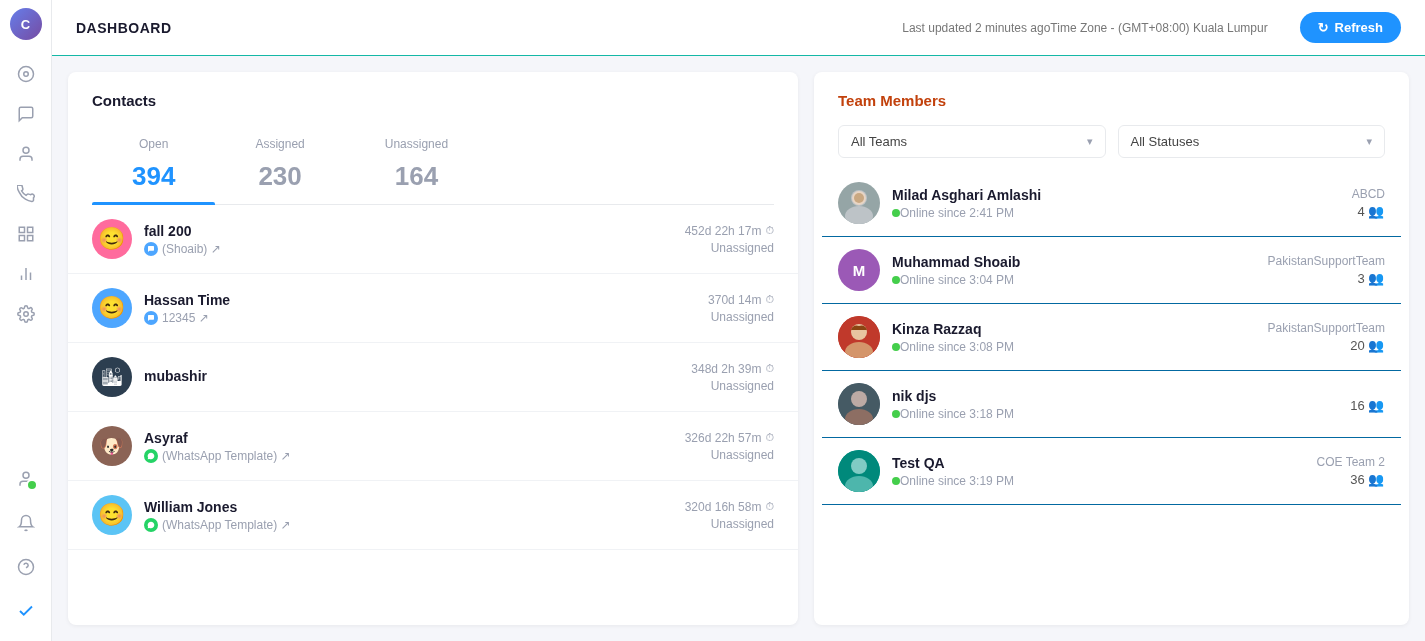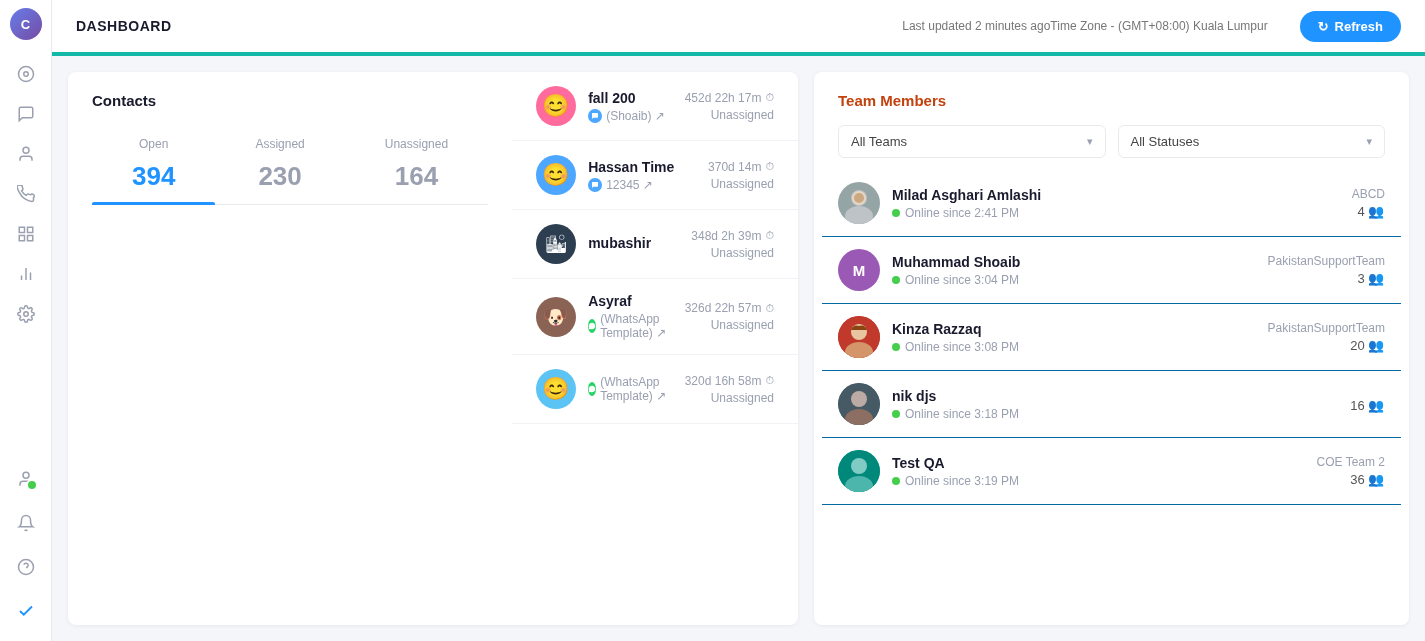--- a/index.html
+++ b/index.html
@@ -47,21 +47,21 @@
     }
 
     
     .header {
       background: #fff;
       padding: 0 24px;
       height: 56px;
       display: flex;
       align-items: center;
       justify-content: space-between;
-      border-bottom: 4px solid #14b8a6;
+      border-bottom: 1px solid #14b8a6;
     }
     .header-title {
       font-size: 14px;
       font-weight: 700;
       color: #1a1a2e;
       letter-spacing: 0.5px;
     }
     .header-update { font-size: 12px; color: #777; }
     .header-timezone { font-size: 12px; color: #777; }
     .refresh-btn {
@@ -88,21 +88,21 @@
       padding: 16px;
       gap: 16px;
     }
 
     
     .contacts-panel {
       flex: 0 0 730px;
       background: #fff;
       border-radius: 8px;
       display: flex;
-      flex-direction: row;
+      flex-direction: column;
       overflow: hidden;
       box-shadow: 0 1px 4px rgba(0,0,0,0.06);
     }
     .contacts-header { padding: 20px 24px 0; }
     .contacts-title { font-size: 15px; font-weight: 700; color: #1a1a2e; margin-bottom: 16px; }
     .contacts-tabs { display: flex; border-bottom: 1px solid #e8eaed; }
     .contacts-tab {
       padding: 12px 40px;
       text-align: center;
       cursor: pointer;
@@ -178,21 +178,21 @@
       cursor: pointer;
     }
     .member-avatar {
       width: 42px; height: 42px; border-radius: 50%;
       display: flex; align-items: center; justify-content: center;
       font-size: 15px; font-weight: 700; color: #fff;
       flex-shrink: 0; overflow: hidden;
     }
     .member-info { flex: 1; padding: 0 12px; }
     .member-name { font-size: 14px; font-weight: 600; color: #1a1a2e; margin-bottom: 3px; }
-    .member-status { font-size: 12px; color: #9aa0b0; display: flex; align-items: center; gap: 5px; }
+    .member-status { font-size: 12px; color: #9aa0b0; display: flex; align-items: center; }
     .online-dot { width: 8px; height: 8px; border-radius: 50%; background: #44ce4b; flex-shrink: 0; }
     .member-meta { text-align: right; }
     .member-team { font-size: 12px; color: #9aa0b0; margin-bottom: 3px; }
     .member-count { font-size: 13px; color: #555; display: flex; align-items: center; gap: 4px; justify-content: flex-end; }
     .header-info { display: flex; flex-direction: row; align-items: flex-end; }
 
     
     .av-pink { background: #ff6b9d; }
     .av-blue { background: #4da6ff; }
     .av-brown { background: #8b6355; }
@@ -383,20 +383,21 @@
           </div>
           <div class="contact-meta">
             <div class="contact-time">326d 22h 57m <span style="font-size:11px;">⏱</span></div>
             <div class="contact-status">Unassigned</div>
           </div>
         </div>
 
         <div class="contact-item">
           <div class="contact-avatar av-lblue" style="font-size:22px;">😊</div>
           <div class="contact-info">
+            <div class="contact-name">William Jones</div>
             <div class="contact-sub">
               <span style="width:14px;height:14px;border-radius:50%;background:#25d366;display:inline-flex;align-items:center;justify-content:center;">
                 <svg width="8" height="8" viewBox="0 0 24 24" fill="white">
                     <path d="M12 2C6.48 2 2 6.48 2 12c0 1.85.5 3.58 1.38 5.06L2 22l5.12-1.34A9.94 9.94 0 0012 22c5.52 0 10-4.48 10-10S17.52 2 12 2z"></path>
                   </svg>
               </span>
               <span>(WhatsApp Template) ↗</span>
             </div>
           </div>
           <div class="contact-meta">

